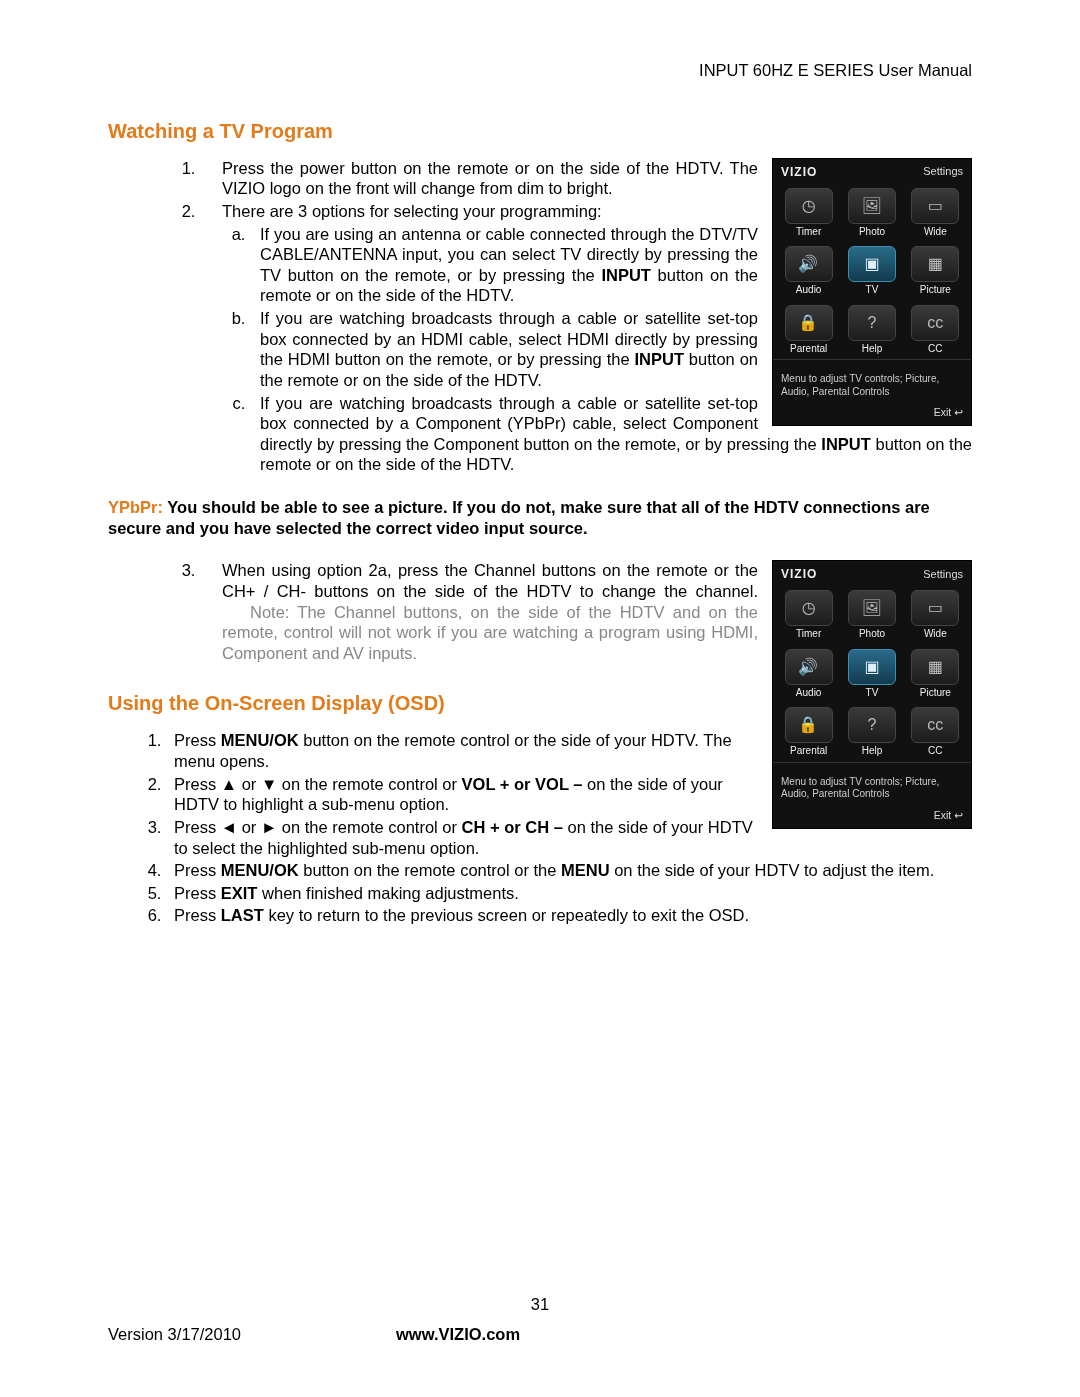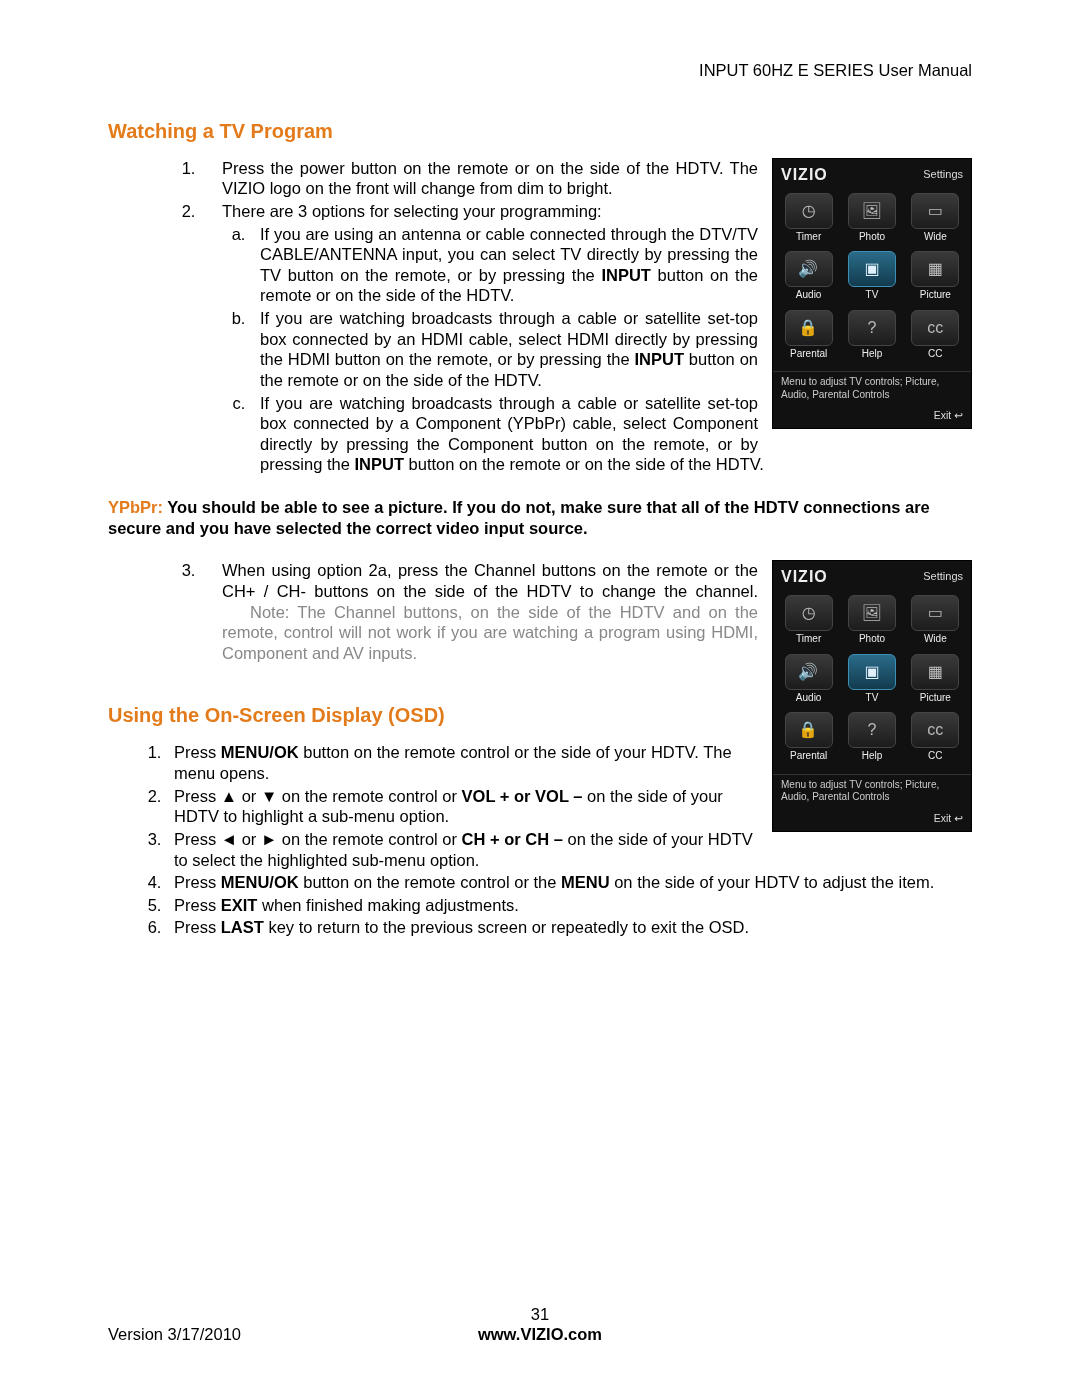--- a/index.html
+++ b/index.html
@@ -47,21 +47,21 @@
     border: 1px solid #000;
     padding-bottom: 6px;
   }
   .osd-header {
     display: flex;
     justify-content: space-between;
     align-items: center;
     padding: 6px 8px 4px 8px;
     font-size: 11px;
   }
-  .osd-logo { letter-spacing: 1px; font-weight: bold; color:#eee; font-size:16px; }
+  .osd-logo { letter-spacing: 1px; font-weight: bold; color:#eee; font-size:12px; }
   .osd-row {
     display: flex;
     justify-content: space-around;
     padding: 2px 4px;
   }
   .osd-tile {
     width: 58px;
     text-align: center;
     padding: 2px 0 2px 0;
   }
@@ -70,21 +70,21 @@
     height: 36px;
     margin: 0 auto 2px auto;
     background: linear-gradient(#3a3a3a,#1c1c1c);
     border: 1px solid #444;
     border-radius: 6px;
     display:flex; align-items:center; justify-content:center;
     color:#bbb; font-size:16px;
   }
   .osd-icon.sel { background: linear-gradient(#2a6b8a,#123b4e); border-color:#3c8fb5; color:#dff0fa;}
   .osd-lbl { font-size: 10px; color:#eee; }
-  .osd-desc { font-size:10px; color:#ccc; padding: 4px 8px 2px 8px; line-height:1.25; border-top:1px solid #333; margin-top:7px;}
+  .osd-desc { font-size:10px; color:#ccc; padding: 13px 8px 2px 8px; line-height:1.25; border-top:1px solid #333; margin-top:0;}
   .osd-exit { text-align:right; padding: 6px 8px 0 20px; font-size:10.5px; color:#ddd;}
   ol.main {
     list-style: decimal;
     padding-left: 92px;
     margin-bottom: 4px;
   }
   ol.main > li {
     padding-left: 22px;
     margin-bottom: 2px;
     text-align: justify;
@@ -113,23 +113,23 @@
   ol.osd-list > li {
     padding-left: 8px;
     margin-bottom: 2px;
   }
   .footer {
     position: absolute;
     left: 108px; right: 108px;
     bottom: 52px;
     font-size: 16.5px;
   }
-  .footer-page { text-align:center; margin-bottom:0;}
+  .footer-page { text-align:center; margin-bottom:10px;}
   .footer-row { display:flex; justify-content:space-between; }
-  .footer-site { font-weight:bold; text-align:center; flex:1;}
+  .footer-site { font-weight:bold; text-align:left; flex:1;}
   .footer-ver { flex:1; text-align:left;}
   .footer-sp  { flex:1; }
   b { font-weight: bold; }
 </style>
 </head>
 <body>
 
 <div class="page">
 
   <div class="header-right">INPUT 60HZ E SERIES User Manual</div>
@@ -259,21 +259,21 @@
       <div class="osd-desc">Menu to adjust TV controls; Picture, Audio, Parental Controls</div>
       <div class="osd-exit">Exit ↩</div>
     </div>
 
     <ol class="main" start="3">
       <li>
         <span>When using option 2a, press the Channel buttons on the remote or the CH+ / CH- buttons on the side of the HDTV to change the channel.  </span><span class="gray-note">Note: The Channel buttons, on the side of the HDTV and on the remote, control will not work if you are watching a program using HDMI, Component and AV inputs.</span>
       </li>
     </ol>
 
-    <h2 class="section" style="margin-top:40px;">Using the On-Screen Display (OSD)</h2>
+    <h2 class="section" style="margin-top:28px;">Using the On-Screen Display (OSD)</h2>
 
     <ol class="osd-list">
       <li><span>Press </span><b>MENU/OK</b><span> button on the remote control or the side of your HDTV. The menu opens.</span></li>
       <li><span>Press ▲ or ▼ on the remote control or </span><b>VOL + or VOL –</b><span> on the side of your HDTV to highlight a sub-menu option.</span></li>
       <li><span>Press ◄ or ► on the remote control or </span><b>CH + or CH –</b><span> on the side of your HDTV to select the highlighted sub-menu option.</span></li>
       <li><span>Press </span><b>MENU/OK</b><span> button on the remote control or the </span><b>MENU</b><span> on the side of your HDTV to adjust the item.</span></li>
       <li><span>Press </span><b>EXIT</b><span> when finished making adjustments.</span></li>
       <li><span>Press </span><b>LAST</b><span> key to return to the previous screen or repeatedly to exit the OSD.</span></li>
     </ol>
     <div class="clear-both"></div>

